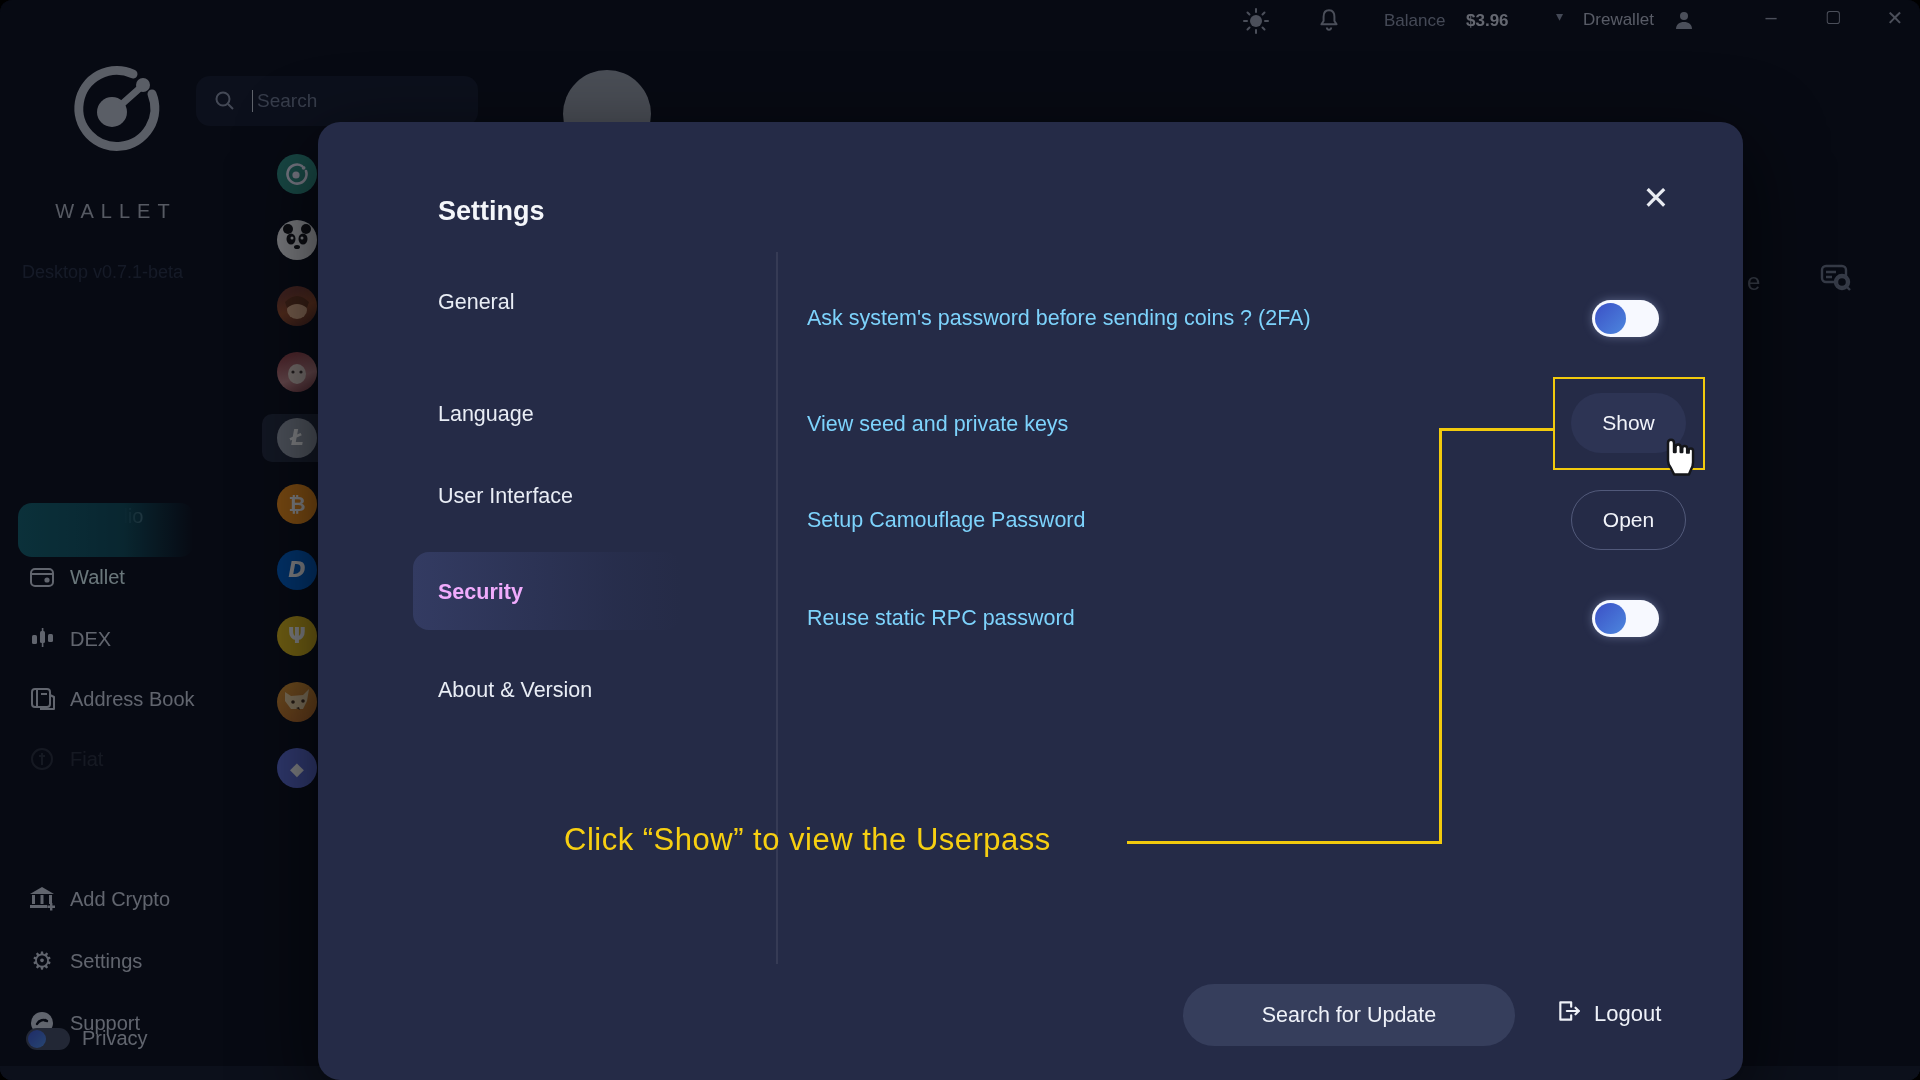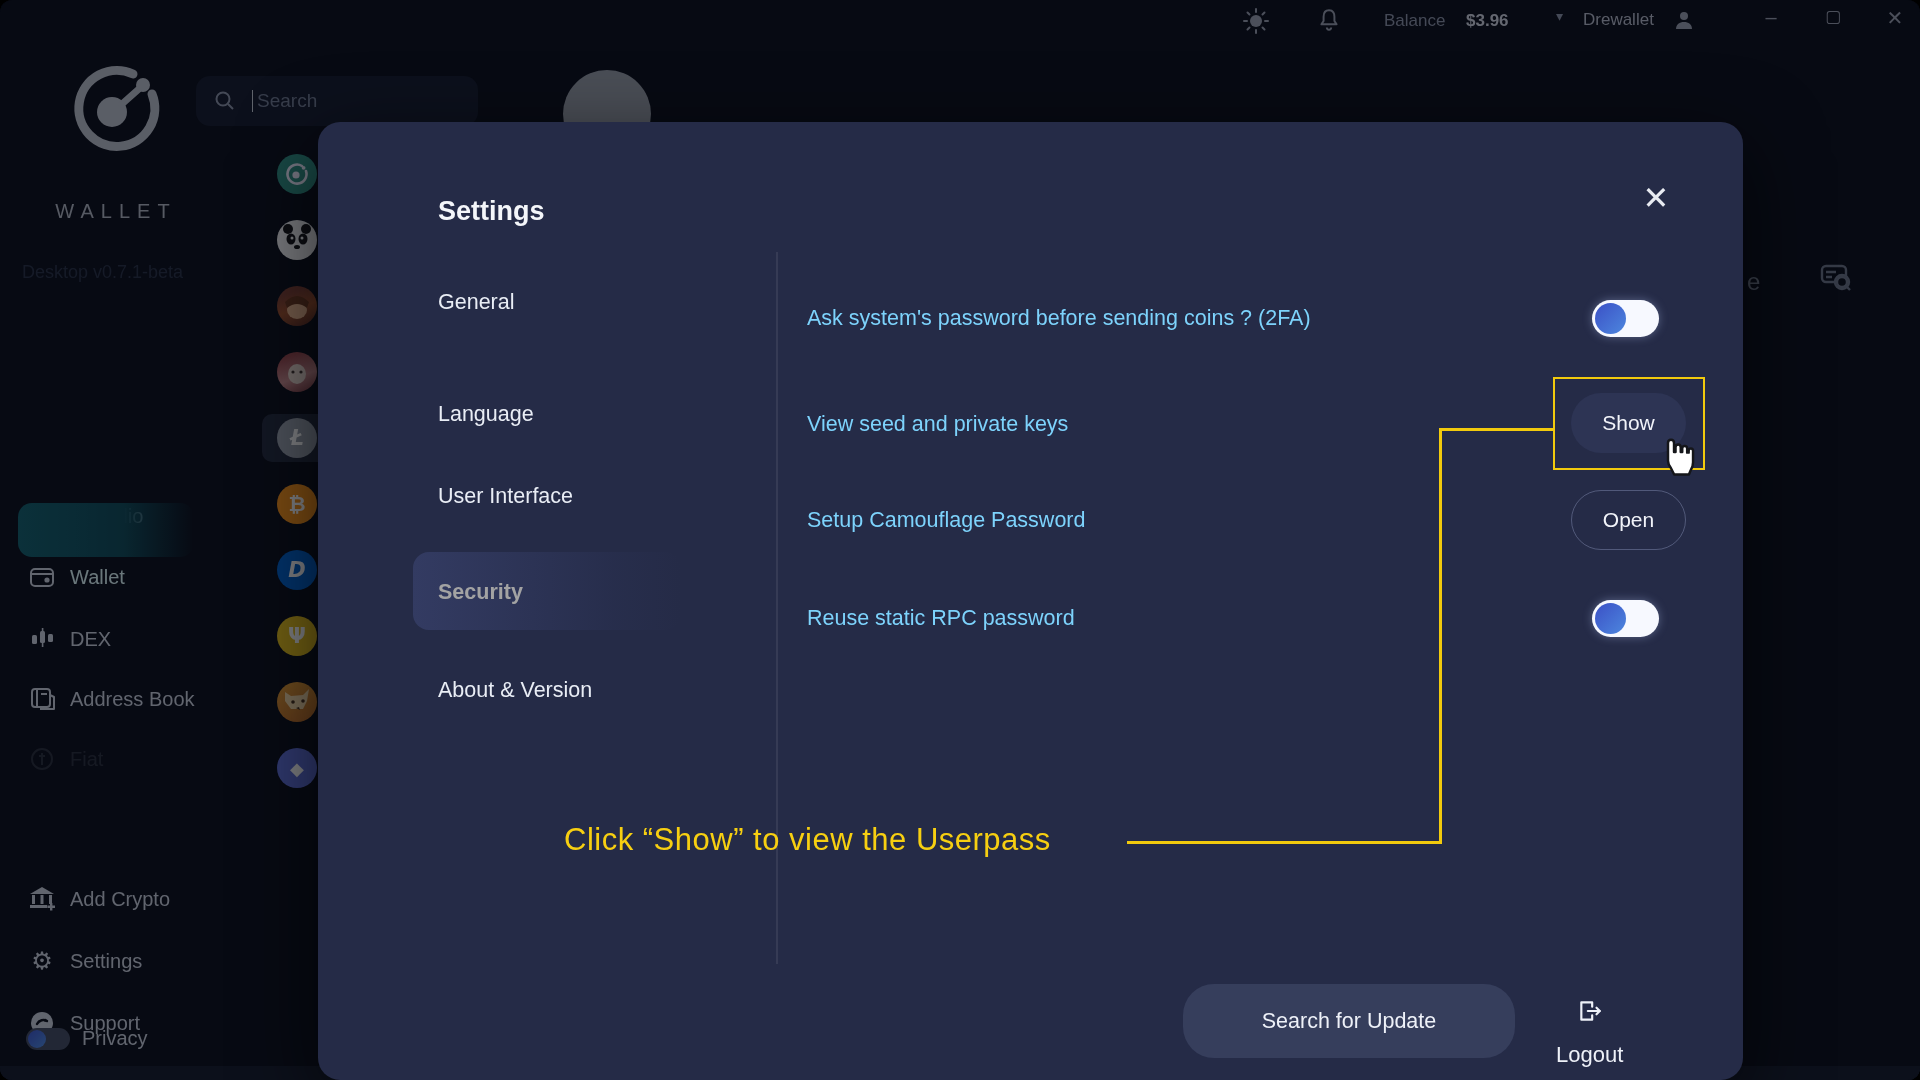--- a/index.html
+++ b/index.html
@@ -86,25 +86,25 @@
   .toggle .knob { position:absolute; left:3px; top:3px; width:31px; height:31px; border-radius:50%;
             background:linear-gradient(135deg,#3b50c6,#4d87de); }
 
   .btn-solid { position:absolute; left:1253px; width:115px; height:60px; border-radius:30px;
             background:#2d3454; color:#f1f3f9; font-size:21px; display:flex;
             align-items:center; justify-content:center; cursor:pointer; }
   .btn-outline { position:absolute; left:1253px; width:115px; height:60px; border-radius:30px;
             border:1.5px solid rgba(155,165,205,0.38); color:#f1f3f9; font-size:21px;
             display:flex; align-items:center; justify-content:center; cursor:pointer; }
 
-  .btn-update { position:absolute; left:865px; top:862px; width:332px; height:74px; border-radius:31px;
+  .btn-update { position:absolute; left:865px; top:862px; width:332px; height:62px; border-radius:31px;
             background:#363e5c; color:#eef1f8; font-size:21.5px; display:flex;
             align-items:center; justify-content:center; cursor:pointer; }
   .logout { position:absolute; left:1238px; top:876px; display:flex; align-items:center; gap:12px;
-            color:#eef1f8; font-size:22px; cursor:pointer;flex-direction:column; }
+            color:#eef1f8; font-size:22px; cursor:pointer; }
 
   
   .ann { z-index:5; }
   .ann-box { position:absolute; left:1553px; top:377px; width:152px; height:93px;
              border:2.5px solid #f2ca0d; }
   .ann-line { position:absolute; background:#f2ca0d; }
   .ann-text { position:absolute; left:564px; top:822px; font-size:31px; color:#f7cf11;
               letter-spacing:.5px; z-index:5; }
   .cursor { position:absolute; left:1658px; top:428px; z-index:6; }
 </style>
@@ -340,21 +340,21 @@
   <div class="overlay"></div>
 
   <div class="modal">
     <div class="modal-title">Settings</div>
     <div class="modal-close">✕</div>
 
     <div class="tab-pill"></div>
     <div class="tab" style="top:168px;">General</div>
     <div class="tab" style="top:280px;">Language</div>
     <div class="tab" style="top:362px;">User Interface</div>
-    <div class="tab" style="top:458px; font-weight:bold; color:#a3a3a3;">Security</div>
+    <div class="tab" style="top:458px; font-weight:bold; color:#f0abfc;">Security</div>
     <div class="tab" style="top:556px;">About &amp; Version</div>
 
     <div class="vdivider"></div>
 
     <div class="row-label" style="top:184px;">Ask system's password before sending coins ? (2FA)</div>
     <div class="toggle" style="top:178px;">
         <span class="knob"></span>
       </div>
 
     <div class="row-label" style="top:290px;">View seed and private keys</div>

